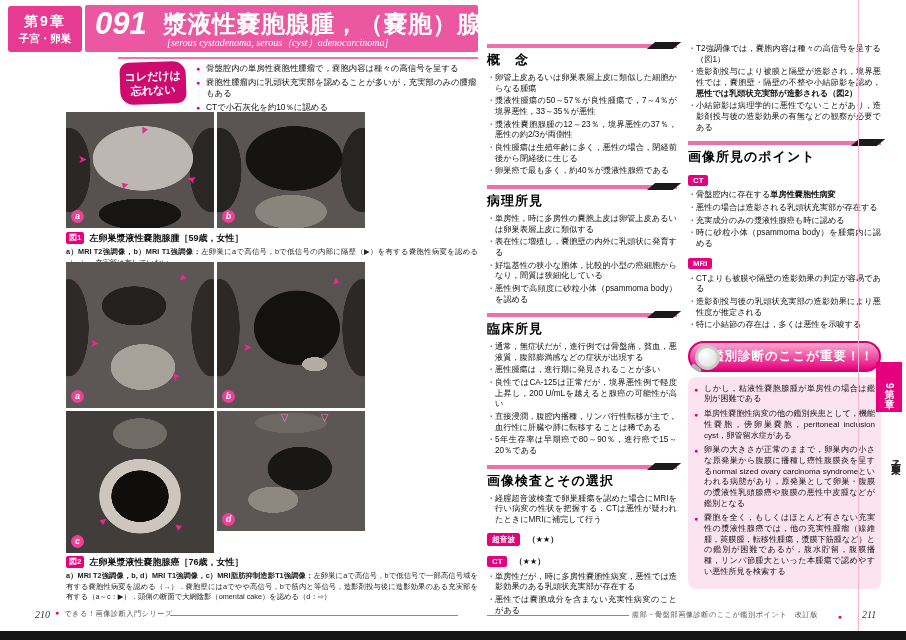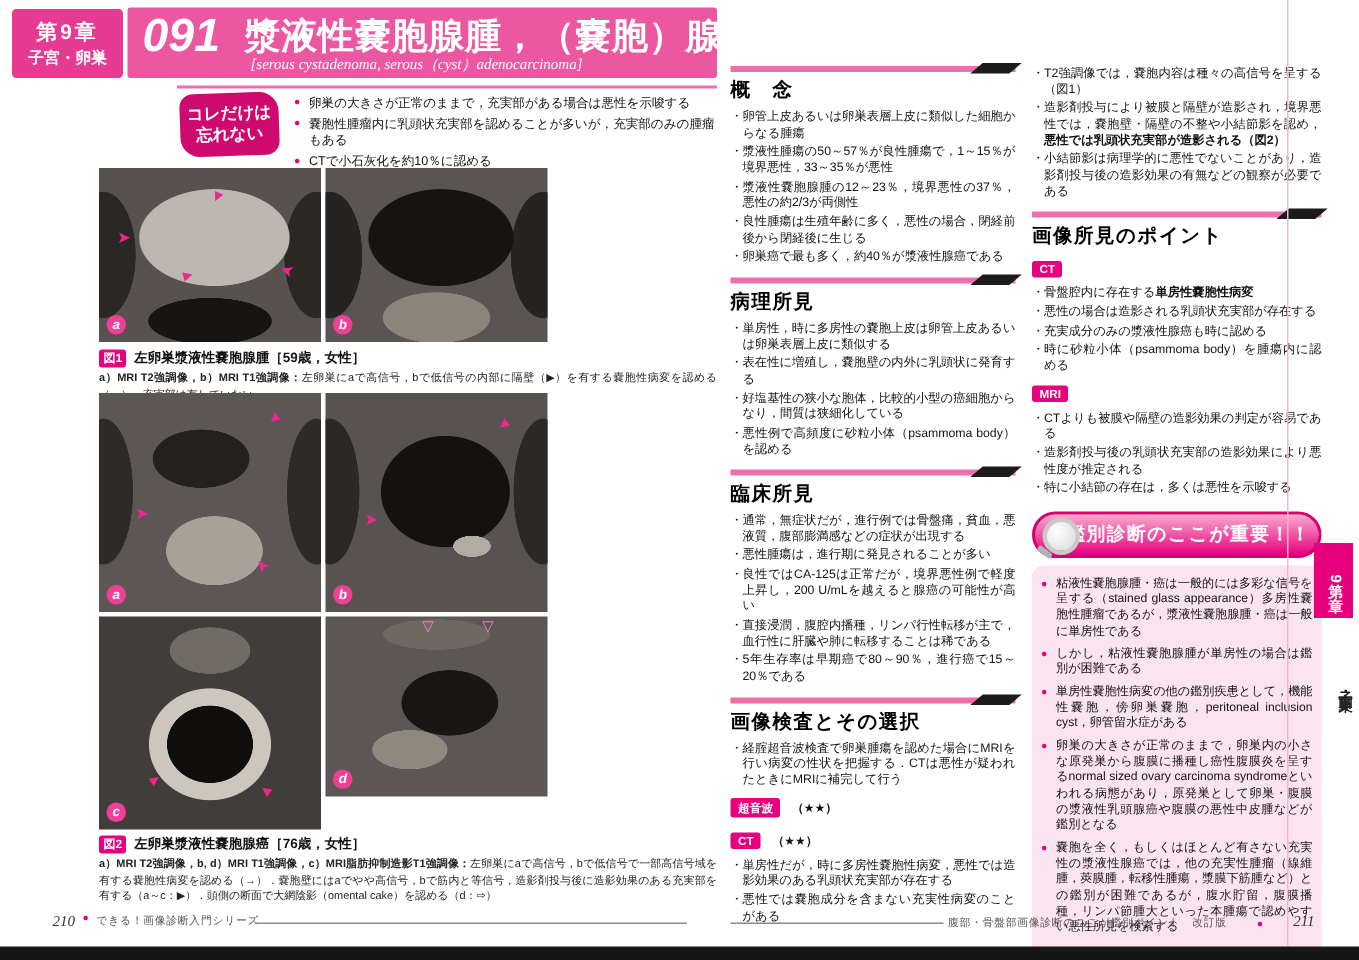--- a/index.html
+++ b/index.html
@@ -63,21 +63,21 @@
     text-align:center;line-height:13px;}
   .arw,.ahd{position:absolute;color:#f0268e;font-size:11px;line-height:1;}
   .arw::before{content:"➤";}
   .ahd::before{content:"▶";font-size:8px;}
   .aopen{position:absolute;color:#f581bd;font-size:10px;line-height:1;}
   .aopen::before{content:"▷";}
   
   .figcap{position:absolute;left:66px;width:412px;}
   .figcap1{top:232px;}
   .figcap2{top:556px;}
-  .trow{display:flex;align-items:center;gap:5px;font-size:9px;font-weight:bold;margin-bottom:2px;}
+  .trow{display:flex;align-items:flex-start;gap:5px;font-size:9px;font-weight:bold;margin-bottom:2px;}
   .fbadge{background:#e6007e;color:#fff;font-size:8px;font-weight:bold;padding:0 3px;
     border-radius:2px;line-height:12px;flex:0 0 auto;}
   .fdesc{font-size:7.3px;line-height:1.45;color:#222;text-align:justify;}
   .fdesc .b{font-weight:bold;}
   
   .colA{position:absolute;left:487px;top:44px;width:190px;}
   .colB{position:absolute;left:688px;top:44px;width:193px;}
   .sec{margin-bottom:8px;}
   .bar{height:4px;background:#ef6fae;position:relative;margin-bottom:3px;}
   .bar::after{content:"";position:absolute;right:0;top:-2px;width:26px;height:7px;background:#1b1b1b;
@@ -134,21 +134,21 @@
   <span class="titlemain">漿液性嚢胞腺腫，（嚢胞）腺癌</span>
   <span class="titlesub">[serous cystadenoma,  serous（cyst）adenocarcinoma]</span>
 </div>
 <div class="toprule"></div>
 
 <div class="rememberlab">
   <span>コレだけは</span>
   <span>忘れない</span>
 </div>
 <div class="rememberlist">
-  <div class="rb">卵巣の大きさが正常のままで，充実部がある場合は悪性を示唆する</div>
+  <div class="rb">骨盤腔内の単房性嚢胞性腫瘤で，嚢胞内容は種々の高信号を呈する</div>
   <div class="rb">嚢胞性腫瘤内に乳頭状充実部を認めることが多いが，充実部のみの腫瘤もある</div>
   <div class="rb">CTで小石灰化を約10％に認める</div>
 </div>
 
 <div class="mri mri-f1a">
   <span class="arw" style="left:12px;top:42px;"></span>
   <span class="arw" style="right:18px;top:62px;transform:rotate(200deg);"></span>
   <span class="ahd" style="left:76px;top:14px;transform:rotate(115deg);"></span>
   <span class="ahd" style="left:56px;top:66px;transform:rotate(-15deg);"></span>
   <span class="imlab">a</span>
@@ -205,21 +205,21 @@
   <span class="pser">できる！画像診断入門シリーズ</span>
 </div>
 <div class="flineL"></div>
 
 <div class="colA">
 
   <div class="sec">
     <div class="bar"></div>
     <h2>概　念</h2>
     <div class="bl">卵管上皮あるいは卵巣表層上皮に類似した細胞からなる腫瘍</div>
-    <div class="bl">漿液性腫瘍の50～57％が良性腫瘍で，1～15％が境界悪性，33～35％が悪性</div>
+    <div class="bl">漿液性腫瘍の50～57％が良性腫瘍で，7～4％が境界悪性，33～35％が悪性</div>
     <div class="bl">漿液性嚢胞腺腫の12～23％，境界悪性の37％，悪性の約2/3が両側性</div>
     <div class="bl">良性腫瘍は生殖年齢に多く，悪性の場合，閉経前後から閉経後に生じる</div>
     <div class="bl">卵巣癌で最も多く，約40％が漿液性腺癌である</div>
   </div>
 
   <div class="sec">
     <div class="bar"></div>
     <h2>病理所見</h2>
     <div class="bl">単房性，時に多房性の嚢胞上皮は卵管上皮あるいは卵巣表層上皮に類似する</div>
     <div class="bl">表在性に増殖し，嚢胞壁の内外に乳頭状に発育する</div>
@@ -283,21 +283,20 @@
     <div class="bl">CTよりも被膜や隔壁の造影効果の判定が容易である</div>
     <div class="bl">造影剤投与後の乳頭状充実部の造影効果により悪性度が推定される</div>
     <div class="bl">特に小結節の存在は，多くは悪性を示唆する</div>
   </div>
 
   <div class="diffpill">
     <span class="lens"></span>
     <span>鑑別診断のここが重要！！</span>
   </div>
   <div class="diffbox">
-    <div class="dbl">粘液性嚢胞腺腫・癌は一般的には多彩な信号を呈する（stained glass appearance）多房性嚢胞性腫瘤であるが，漿液性嚢胞腺腫・癌は一般に単房性である</div>
     <div class="dbl">しかし，粘液性嚢胞腺腫が単房性の場合は鑑別が困難である</div>
     <div class="dbl">単房性嚢胞性病変の他の鑑別疾患として，機能性嚢胞，傍卵巣嚢胞，peritoneal inclusion cyst，卵管留水症がある</div>
     <div class="dbl">卵巣の大きさが正常のままで，卵巣内の小さな原発巣から腹膜に播種し癌性腹膜炎を呈するnormal sized ovary carcinoma syndromeといわれる病態があり，原発巣として卵巣・腹膜の漿液性乳頭腺癌や腹膜の悪性中皮腫などが鑑別となる</div>
     <div class="dbl">嚢胞を全く，もしくはほとんど有さない充実性の漿液性腺癌では，他の充実性腫瘤（線維腫，莢膜腫，転移性腫瘍，漿膜下筋腫など）との鑑別が困難であるが，腹水貯留，腹膜播種，リンパ節腫大といった本腫瘍で認めやすい悪性所見を検索する</div>
   </div>
 
 </div>
 
 <div class="flineR"></div>
 <div class="pfootR">

